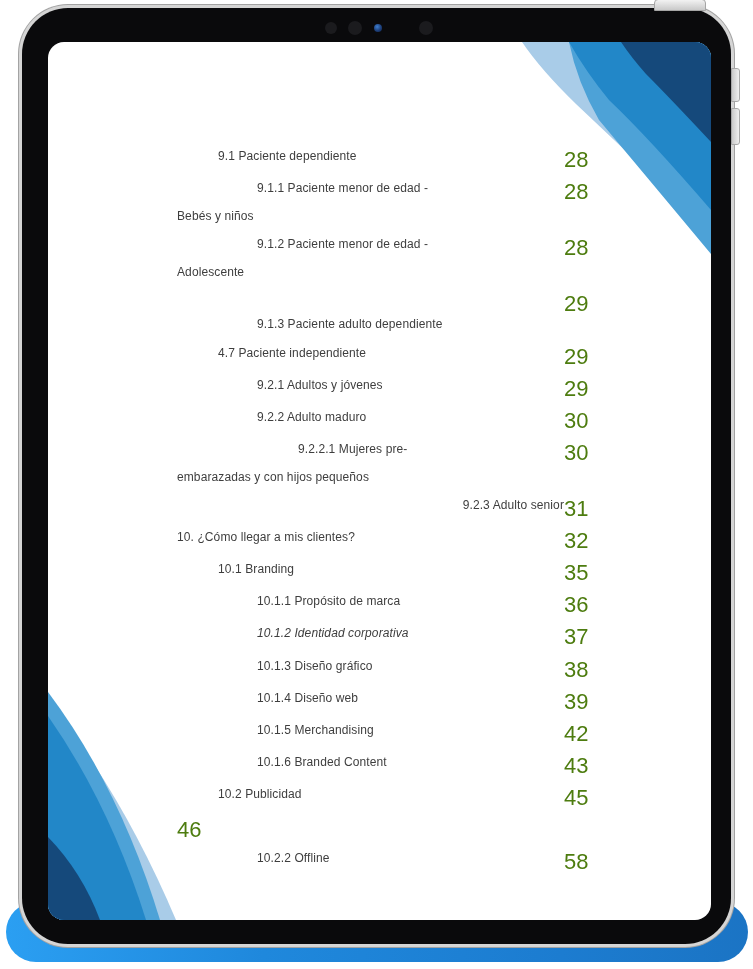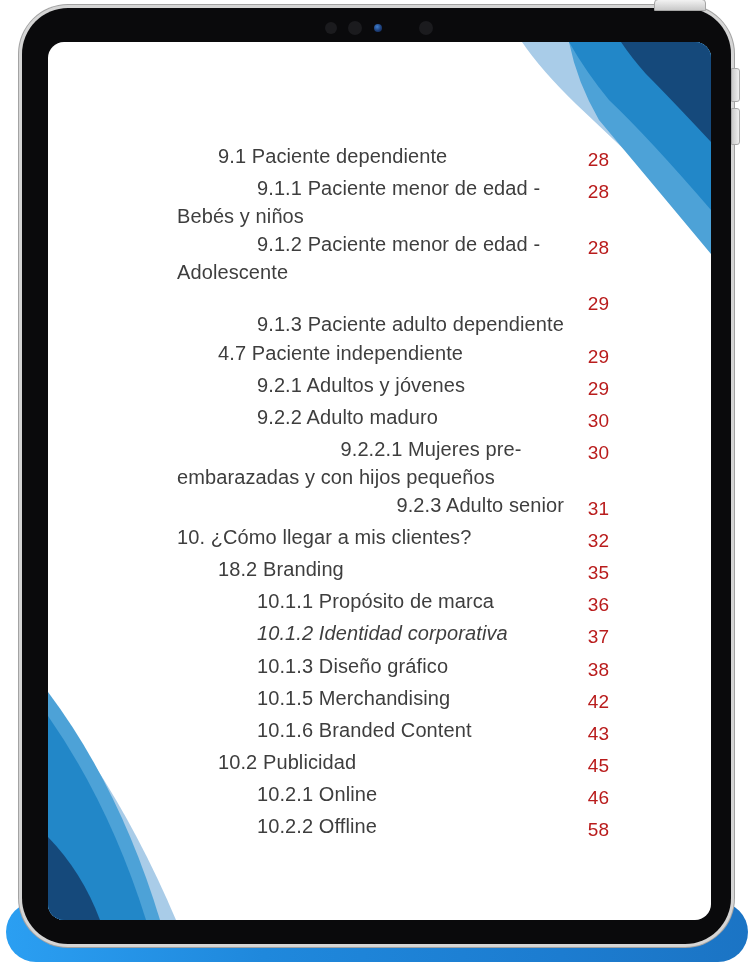--- a/index.html
+++ b/index.html
@@ -51,22 +51,22 @@
   .screen{position:absolute;left:26px;top:34px;width:663px;height:878px;
     background:#ffffff;border-radius:16px;overflow:hidden;}
 
   .corner-tr{position:absolute;right:0;top:0;width:220px;height:215px;display:block;}
   .corner-bl{position:absolute;left:0;bottom:0;width:200px;height:240px;display:block;}
 
   
   .toc{position:absolute;left:129px;top:100px;width:470px;color:var(--text-color);}
   .toc-row{display:flex;align-items:flex-start;}
   .toc-text{width:387px;}
-  .toc-line1,.toc-line2{line-height:28.1px;font-size:20px;letter-spacing:0.1px;white-space:nowrap;}
-  .toc-page{width:45px;font-size:19px;line-height:28.1px;padding-top:4px;color:#b91c1c;text-align:right;}
+  .toc-line1,.toc-line2{line-height:28.1px;font-size:12px;letter-spacing:0.1px;white-space:nowrap;}
+  .toc-page{width:45px;font-size:22px;line-height:28.1px;padding-top:4px;color:#4d7c0f;}
 </style>
 </head>
 <body>
 
 <div class="stage">
 
   <div class="base-glow"></div>
 
   <div class="tablet">
 
@@ -149,21 +149,21 @@
   <div class="toc-row">
     <div class="toc-text">
       <div class="toc-line1" style="padding-left: 80px;">9.2.2 Adulto maduro</div>
 
     </div>
     <div class="toc-page">30</div>
   </div>
 
   <div class="toc-row">
     <div class="toc-text">
-      <div class="toc-line1" style="padding-left: 121px; text-align: center;">9.2.2.1 Mujeres pre-</div>
+      <div class="toc-line1" style="padding-left: 121px;">9.2.2.1 Mujeres pre-</div>
       <div class="toc-line2">embarazadas y con hijos pequeños</div>
     </div>
     <div class="toc-page">30</div>
   </div>
 
   <div class="toc-row">
     <div class="toc-text">
       <div class="toc-line1" style="padding-left: 80px; text-align: right;">9.2.3 Adulto senior</div>
 
     </div>
@@ -173,21 +173,21 @@
   <div class="toc-row">
     <div class="toc-text">
       <div class="toc-line1" style="padding-left: 0px;">10. ¿Cómo llegar a mis clientes?</div>
 
     </div>
     <div class="toc-page">32</div>
   </div>
 
   <div class="toc-row">
     <div class="toc-text">
-      <div class="toc-line1" style="padding-left: 41px;">18.2 Branding</div>
+      <div class="toc-line1" style="padding-left: 41px;">10.1 Branding</div>
 
     </div>
     <div class="toc-page">35</div>
   </div>
 
   <div class="toc-row">
     <div class="toc-text">
       <div class="toc-line1" style="padding-left: 80px;">10.1.1 Propósito de marca</div>
 
     </div>
@@ -203,20 +203,27 @@
   </div>
 
   <div class="toc-row">
     <div class="toc-text">
       <div class="toc-line1" style="padding-left: 80px;">10.1.3 Diseño gráfico</div>
 
     </div>
     <div class="toc-page">38</div>
   </div>
 
+  <div class="toc-row">
+    <div class="toc-text">
+      <div class="toc-line1" style="padding-left: 80px;">10.1.4 Diseño web</div>
+
+    </div>
+    <div class="toc-page">39</div>
+  </div>
 
   <div class="toc-row">
     <div class="toc-text">
       <div class="toc-line1" style="padding-left: 80px;">10.1.5 Merchandising</div>
 
     </div>
     <div class="toc-page">42</div>
   </div>
 
   <div class="toc-row">
@@ -229,24 +236,20 @@
 
   <div class="toc-row">
     <div class="toc-text">
       <div class="toc-line1" style="padding-left: 41px;">10.2 Publicidad</div>
 
     </div>
     <div class="toc-page">45</div>
   </div>
 
   <div class="toc-row">
-    <div class="toc-text">
-      <div class="toc-line1" style="padding-left: 80px;">10.2.1 Online</div>
-
-    </div>
     <div class="toc-page">46</div>
   </div>
 
   <div class="toc-row">
     <div class="toc-text">
       <div class="toc-line1" style="padding-left: 80px;">10.2.2 Offline</div>
 
     </div>
     <div class="toc-page">58</div>
   </div>

